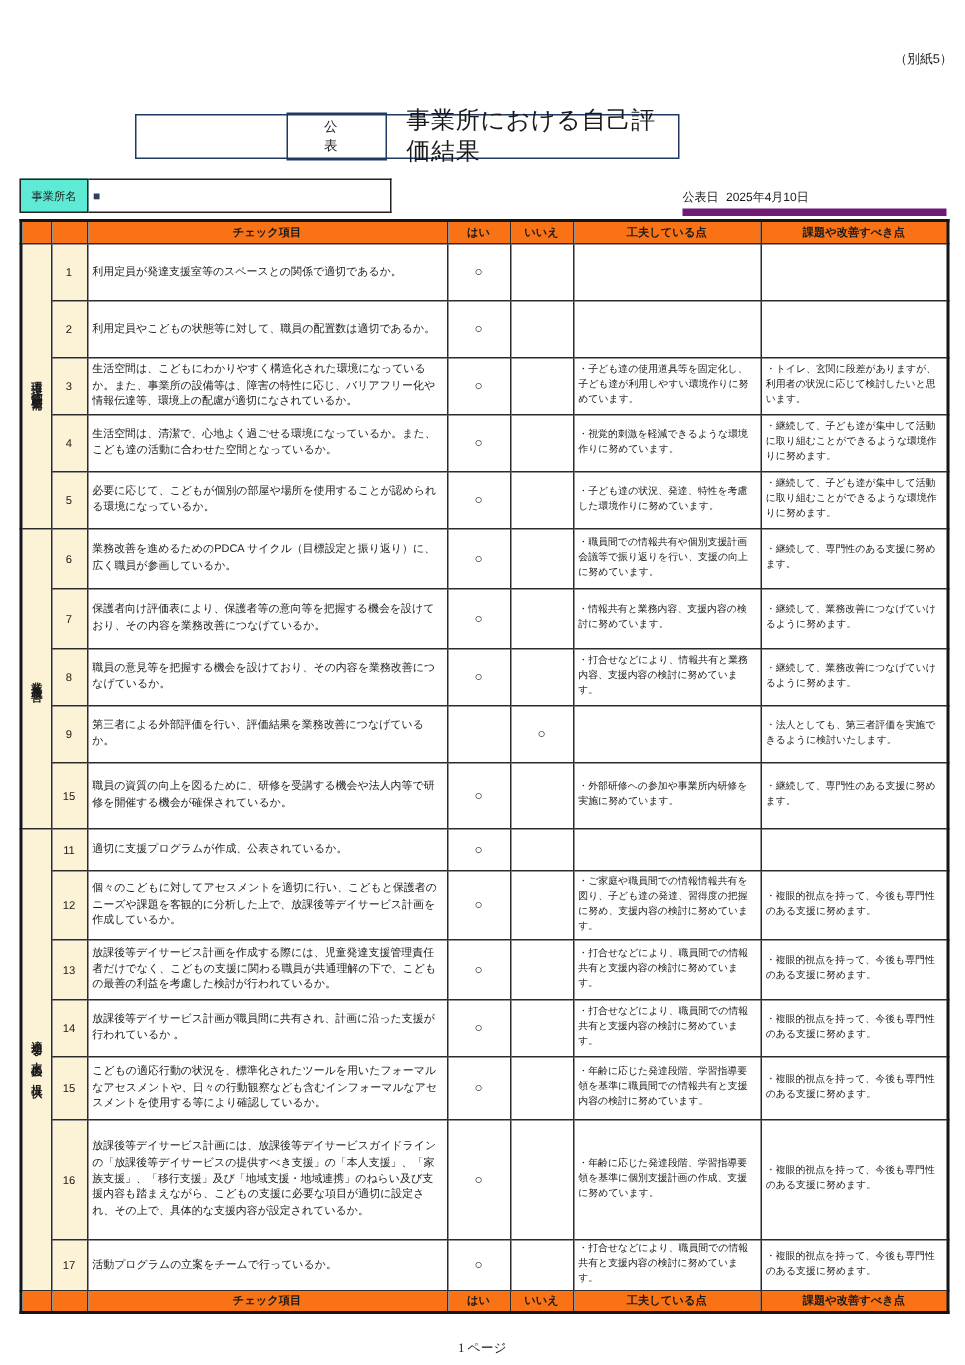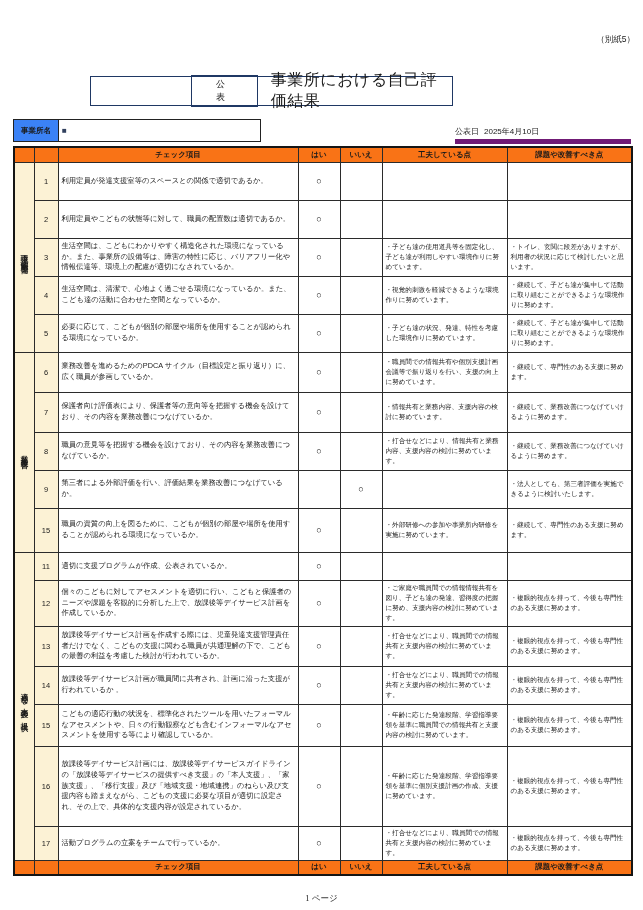--- a/index.html
+++ b/index.html
@@ -13,22 +13,22 @@
     position:absolute;top:76px;left:90px;width:363px;height:30px;
     border:1.5px solid #1f3864;display:flex;align-items:center;box-sizing:border-box;
   }
   .pub-box{
     border:1.2px solid #1f3864;font-size:9px;padding:2px 24px;margin-left:100px;
     letter-spacing:1px;
   }
   .page-title{font-size:16px;margin-left:13px;letter-spacing:.5px;}
   .office{position:absolute;top:119px;left:13px;display:flex;height:23px;}
   .office-label{
-    width:46px;background:#3b82f6;border:1.5px solid #222;display:flex;
-    align-items:center;justify-content:center;font-size:7.5px;font-weight:bold;box-sizing:border-box;
+    width:46px;background:#5eead4;border:1.5px solid #222;display:flex;
+    align-items:center;justify-content:center;font-size:7.5px;font-weight:normal;box-sizing:border-box;
   }
   .office-value{
     width:202px;border:1.5px solid #222;border-left:none;display:flex;align-items:center;
     padding-left:3px;font-size:8px;font-weight:bold;color:#31405e;box-sizing:border-box;
   }
   .pubdate{
     position:absolute;top:126px;left:455px;width:176px;border-bottom:5px solid #701a75;
     font-size:8px;padding-bottom:2px;display:flex;gap:5px;box-sizing:border-box;
   }
   table.eval{
@@ -166,21 +166,21 @@
   <tr style="height:38px">
     <td class="num">9</td>
     <td class="item">第三者による外部評価を行い、評価結果を業務改善につなげているか。</td>
     <td class="mark"></td>
     <td class="mark">○</td>
     <td class="comment"></td>
     <td class="comment">・法人としても、第三者評価を実施できるように検討いたします。</td>
   </tr>
   <tr style="height:44px">
     <td class="num">15</td>
-    <td class="item">職員の資質の向上を図るために、こどもが個別の部屋や場所を使用することが認められる環境になっているか。</td>
+    <td class="item">職員の資質の向上を図るために、研修を受講する機会や法人内等で研修を開催する機会が確保されているか。</td>
     <td class="mark">○</td>
     <td class="mark"></td>
     <td class="comment">・外部研修への参加や事業所内研修を実施に努めています。</td>
     <td class="comment">・継続して、専門性のある支援に努めます。</td>
   </tr>
 
   <tr class="cat-start" style="height:28px">
     <td class="cat" rowspan="7"><span>適切な支援の提供</span></td>
     <td class="num">11</td>
     <td class="item">適切に支援プログラムが作成、公表されているか。</td>

